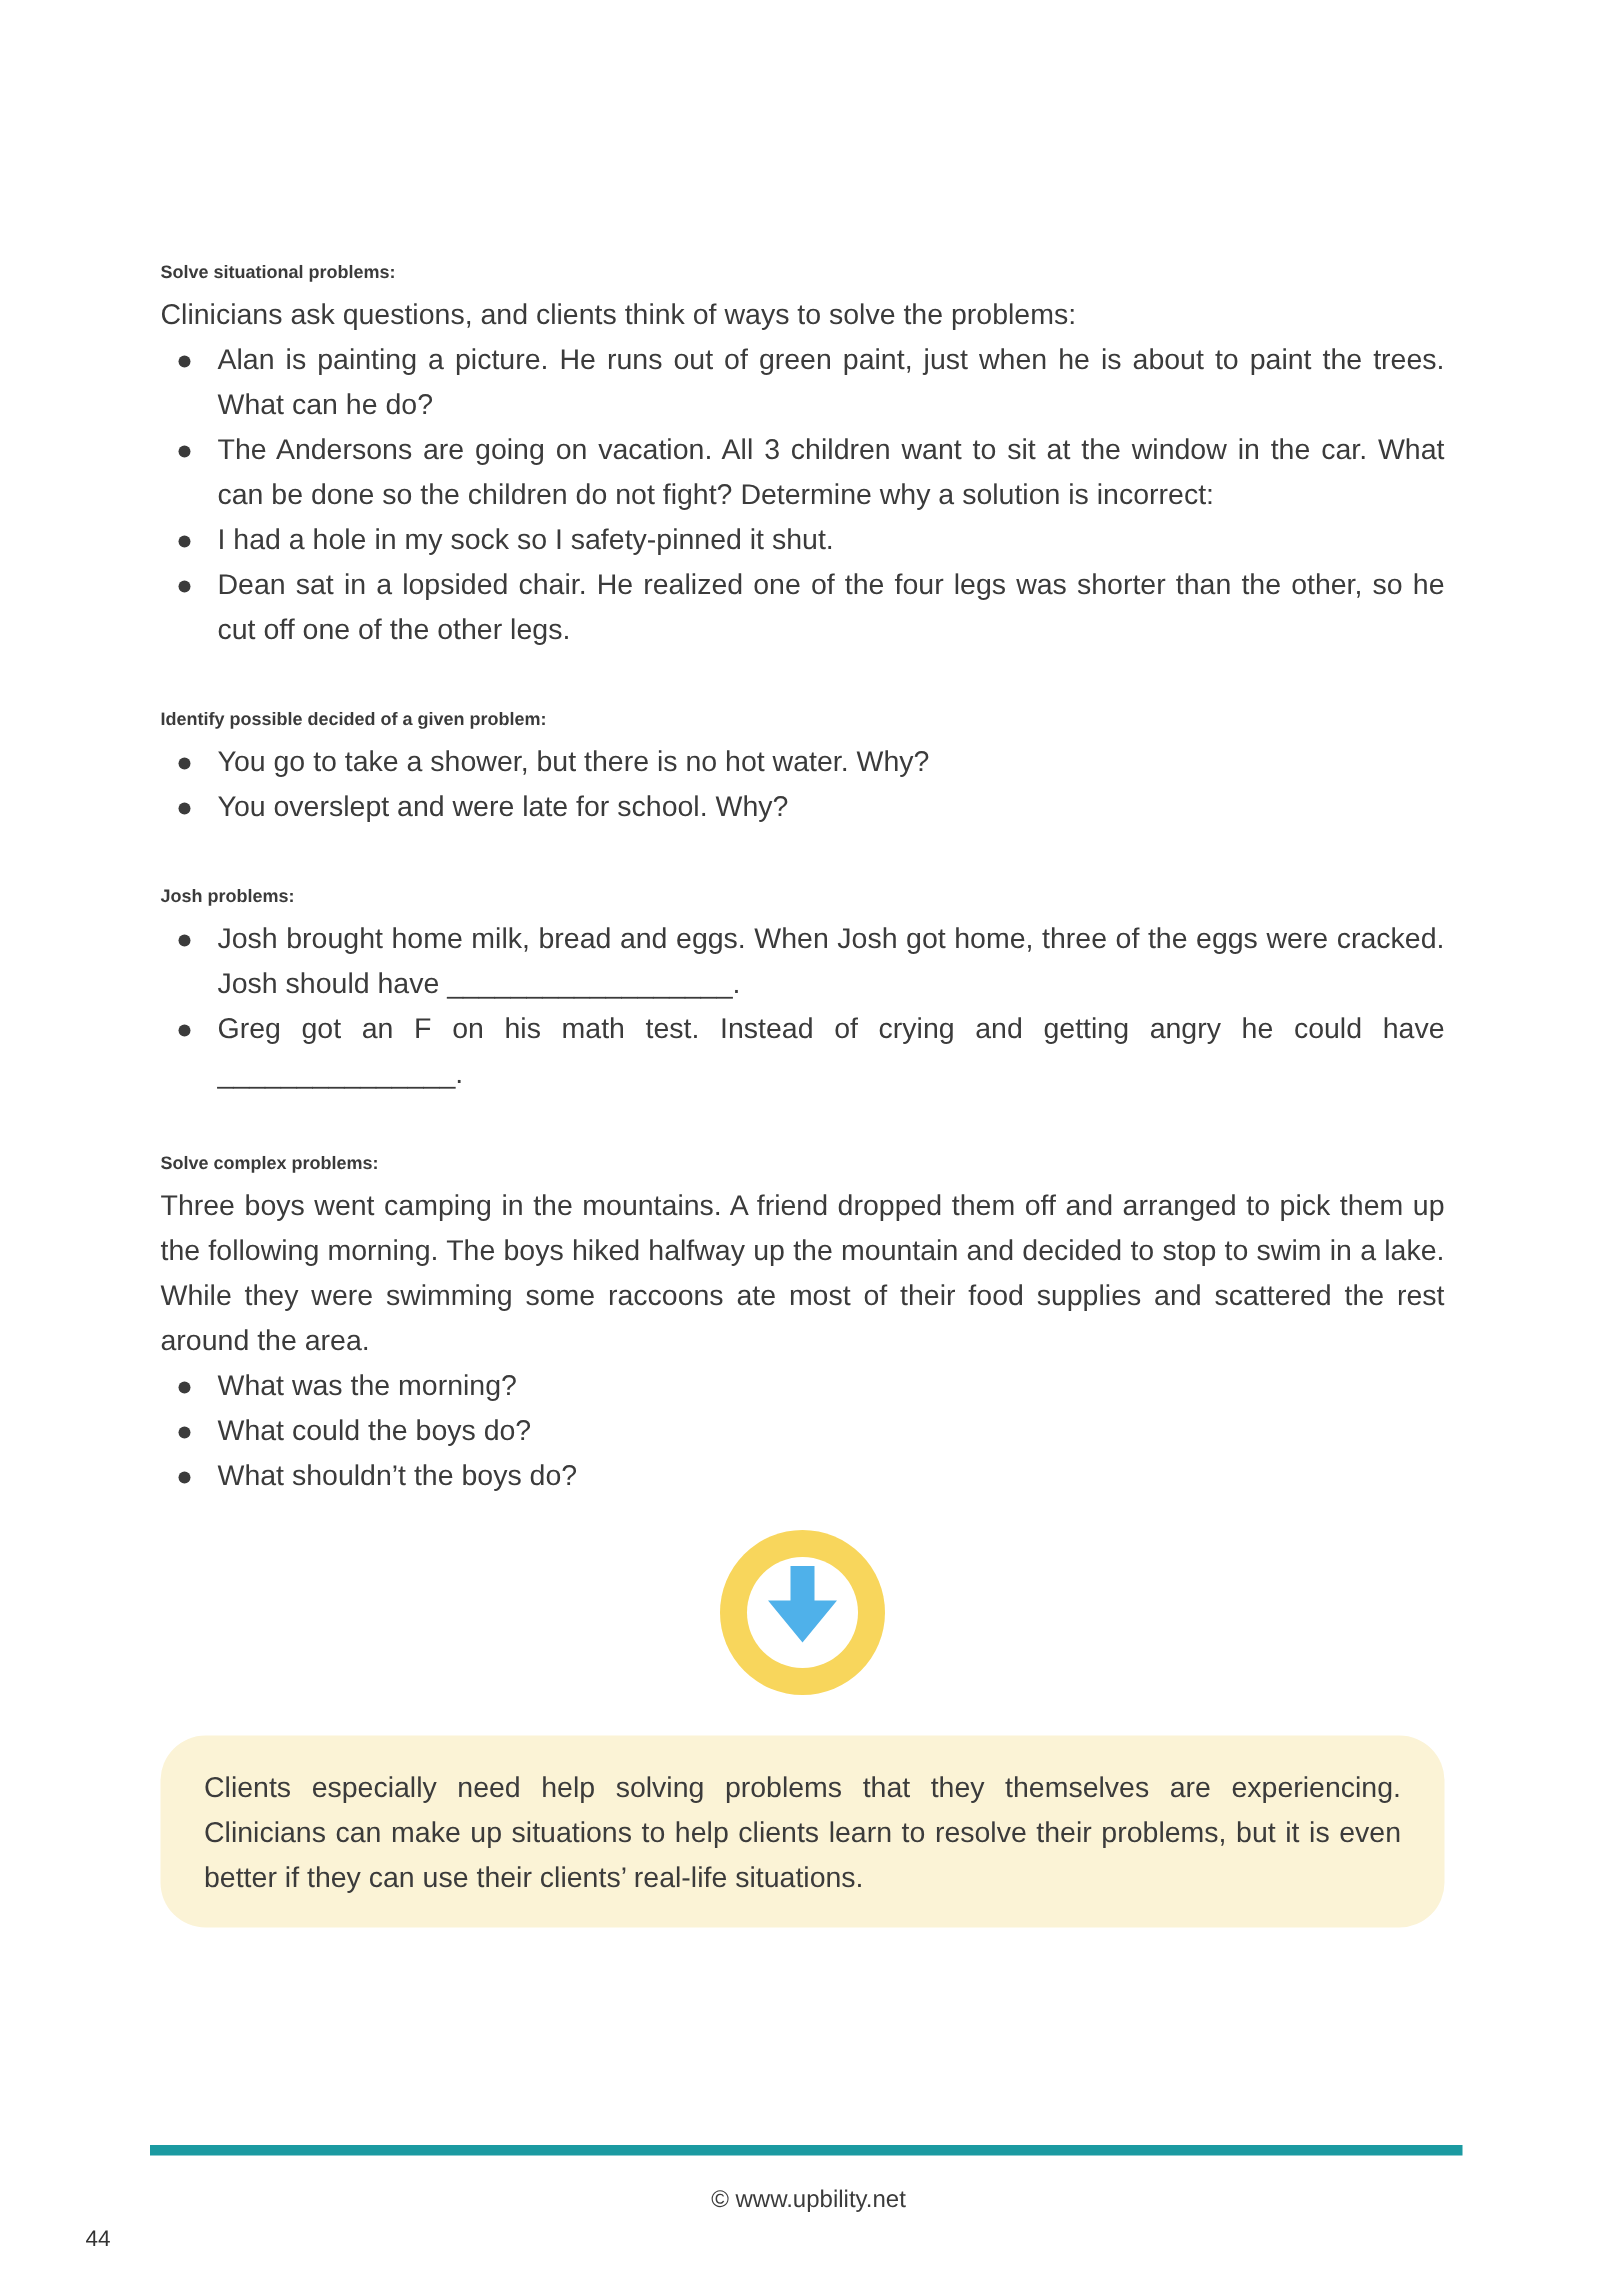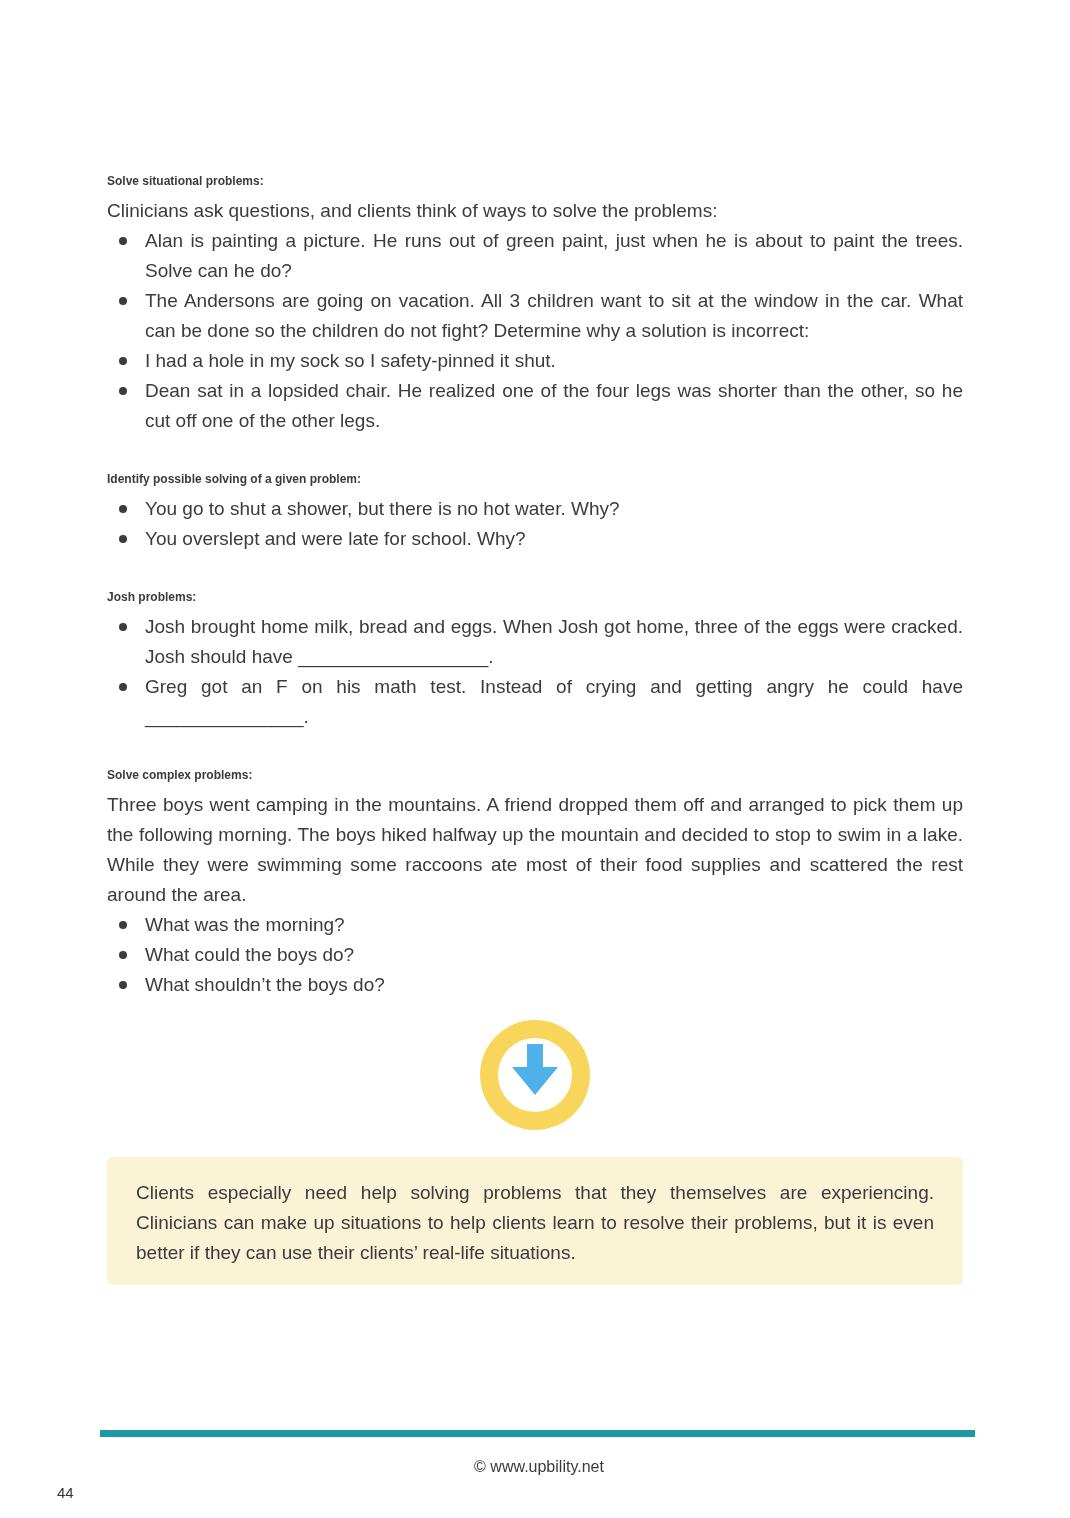--- a/index.html
+++ b/index.html
@@ -52,21 +52,21 @@
   }
   .icon-wrap {
     margin-top: 20px;
     height: 110px;
     text-align: center;
   }
   .icon-wrap svg { display: inline-block; }
   .note {
     margin-top: 27px;
     background: #fbf3d6;
-    border-radius: 6px;
+    border-radius: 30px;
     padding: 21px 29px 17px 29px;
   }
   .note p { margin: 0; text-align: justify; }
   .rule {
     position: absolute;
     left: 100px;
     top: 1430px;
     width: 875px;
     height: 7px;
     background: #1b9aa1;
@@ -94,31 +94,31 @@
 </head>
 <body>
 
 <div class="page">
   <main class="content">
 
     <section>
       <h2>Solve situational problems:</h2>
       <p class="intro">Clinicians ask questions, and clients think of ways to solve the problems:</p>
       <ul class="bullets">
-        <li>Alan is painting a picture. He runs out of green paint, just when he is about to paint the trees. Solve can he do?</li>
+        <li>Alan is painting a picture. He runs out of green paint, just when he is about to paint the trees. What can he do?</li>
         <li>The Andersons are going on vacation. All 3 children want to sit at the window in the car. What can be done so the children do not fight? Determine why a solution is incorrect:</li>
         <li>I had a hole in my sock so I safety-pinned it shut.</li>
         <li>Dean sat in a lopsided chair. He realized one of the four legs was shorter than the other, so he cut off one of the other legs.</li>
       </ul>
     </section>
 
     <section>
-      <h2>Identify possible solving of a given problem:</h2>
+      <h2>Identify possible decided of a given problem:</h2>
       <ul class="bullets">
-        <li>You go to shut a shower, but there is no hot water. Why?</li>
+        <li>You go to take a shower, but there is no hot water. Why?</li>
         <li>You overslept and were late for school. Why?</li>
       </ul>
     </section>
 
     <section>
       <h2>Josh problems:</h2>
       <ul class="bullets">
         <li>Josh brought home milk, bread and eggs. When Josh got home, three of the eggs were cracked. Josh should have __________________.</li>
         <li>Greg got an F on his math test. Instead of crying and getting angry he could have _______________.</li>
       </ul>

